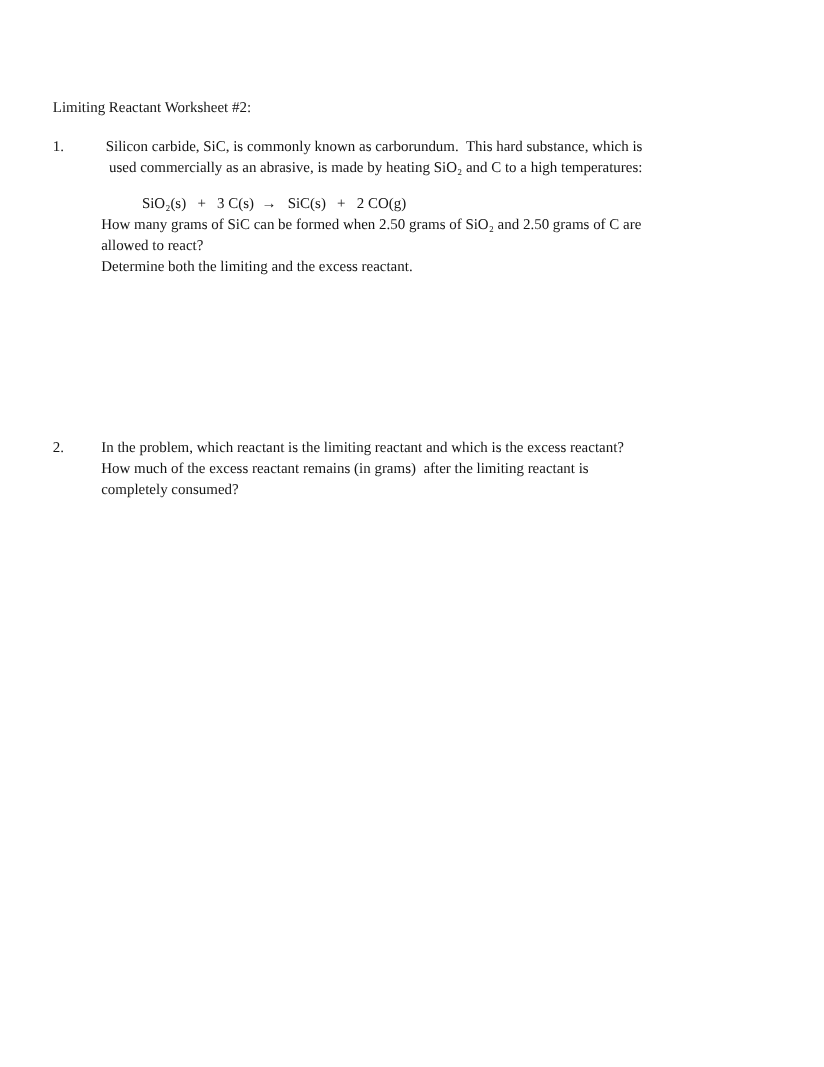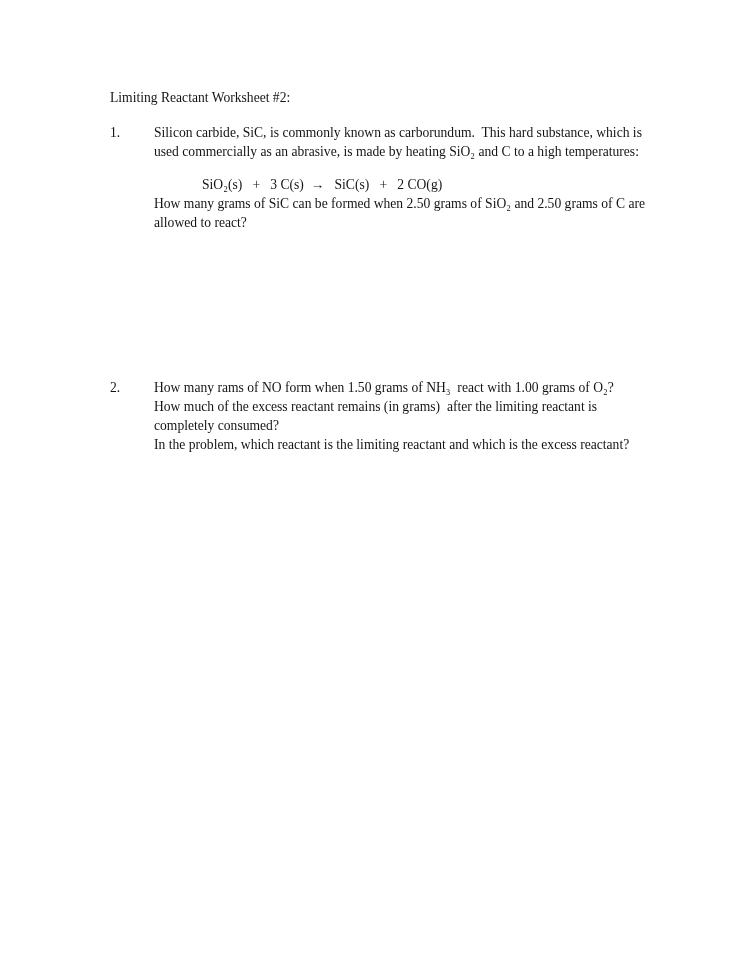--- a/index.html
+++ b/index.html
@@ -9,21 +9,21 @@
     height: 970px;
     font-family: "Liberation Serif", serif;
     color: #141414;
     overflow: hidden;
   }
   .page {
     position: relative;
     width: 749px;
     height: 970px;
     background: #ffffff;
-    padding: 88px 0 0 110px;
+    padding: 88px 0 0 48px;
   }
   .title {
     font-size: 13.6px;
     font-weight: normal;
     line-height: 19px;
     white-space: pre-wrap;
   }
   .problem {
     display: flex;
     align-items: flex-start;
@@ -38,44 +38,44 @@
   }
   .body {
     width: 492px;
     font-size: 13.6px;
     line-height: 19px;
   }
   .body p {
     white-space: pre-wrap;
   }
   .equation {
-    margin: 14px 0 0 48px;
+    margin: 14px 0 0 37px;
     white-space: pre !important;
   }
   .question { }
-  .intro { margin-top: 0; }
+  .intro { margin-top: 0; text-align: right; }
 </style>
 </head>
 <body>
 
 <div class="page">
 
   <h1 class="title">Limiting Reactant Worksheet #2:</h1>
 
   <section class="problem problem-1">
     <div class="num">1.</div>
     <div class="body">
       <p class="intro">Silicon carbide, SiC, is commonly known as carborundum.  This hard substance, which is used commercially as an abrasive, is made by heating SiO₂ and C to a high temperatures:</p>
       <p class="equation">SiO₂(s)   +   3 C(s)  →   SiC(s)   +   2 CO(g)</p>
       <p class="question">How many grams of SiC can be formed when 2.50 grams of SiO₂ and 2.50 grams of C are allowed to react?</p>
+      <p class="question">Determine both the limiting and the excess reactant.</p>
     </div>
   </section>
 
   <section class="problem problem-2">
     <div class="num">2.</div>
     <div class="body">
-      <p class="question">How many rams of NO form when 1.50 grams of NH₃  react with 1.00 grams of O₂?</p>
+      <p class="question">In the problem, which reactant is the limiting reactant and which is the excess reactant?</p>
       <p class="question">How much of the excess reactant remains (in grams)  after the limiting reactant is completely consumed?</p>
-      <p class="question">In the problem, which reactant is the limiting reactant and which is the excess reactant?</p>
     </div>
   </section>
 
 </div>
 
 </body></html>

